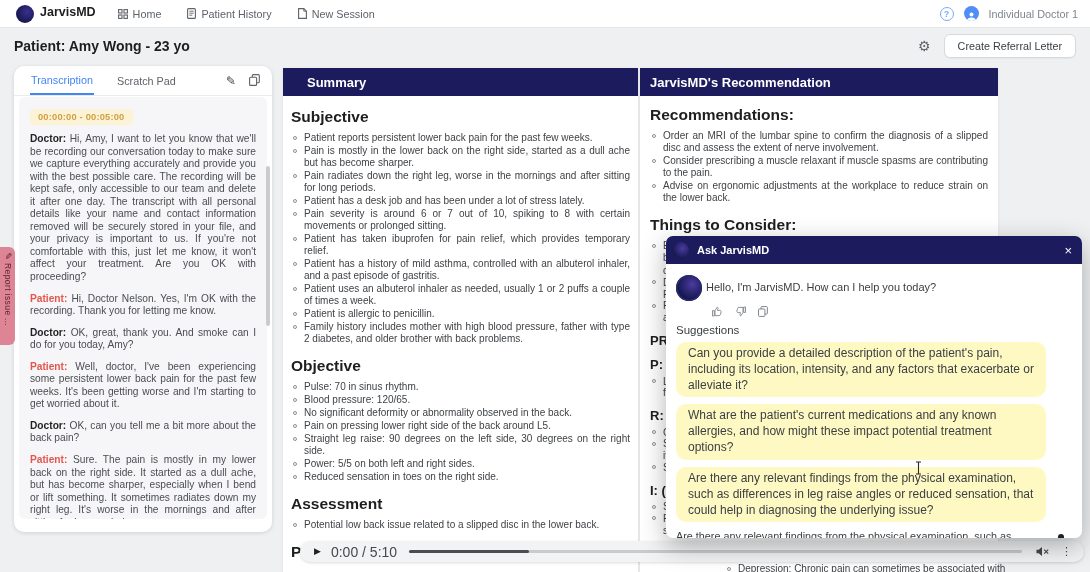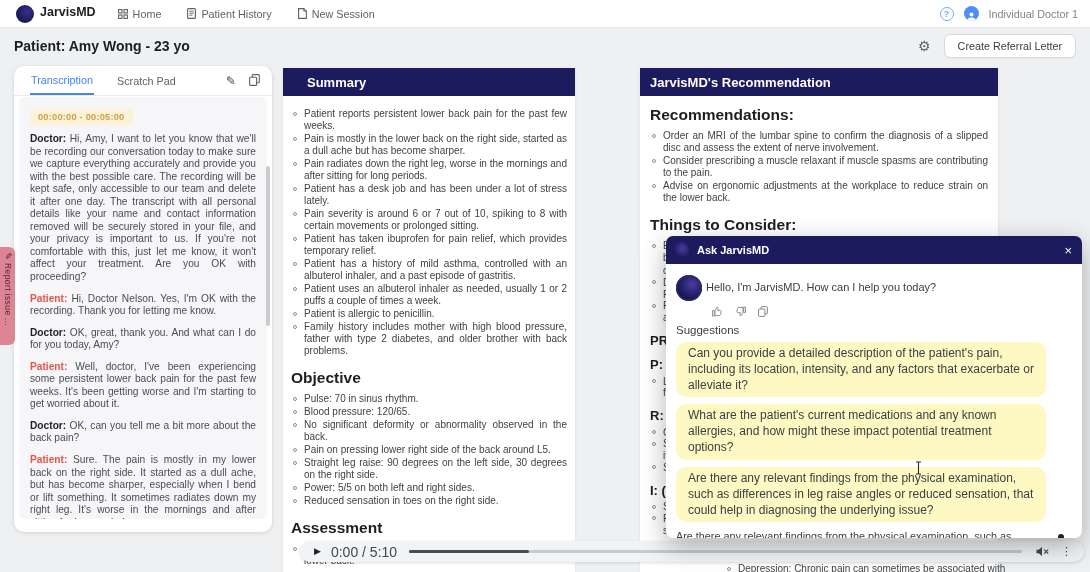--- a/index.html
+++ b/index.html
@@ -67,21 +67,21 @@
     font-size:9.3px; padding:3px 8px; border-radius:4px; margin-bottom:8px; letter-spacing:.2px; }
   .msg { font-size:10.2px; line-height:1.23; color:#4a4d51; text-align:justify; margin-bottom:9px; }
   .speaker { font-weight:700; }
   .speaker.doctor { color:#1f2023; }
   .speaker.patient { color:#e2574d; }
   .t-scrollbar { position:absolute; right:2px; top:100px; width:4px; height:160px;
     background:#c9cbcd; border-radius:2px; }
 
   
   .panel { position:absolute; top:68px; background:#fff; height:504px; box-shadow:0 1px 3px rgba(0,0,0,.08); }
-  .summary-panel { left:283px; width:292px; }
+  .summary-panel { left:283px; width:355px; }
   .rec-panel { left:640px; width:358px; }
   .panel-header { height:28px; background:#1b1b5e; color:#fff; font-weight:700;
     font-size:13px; display:flex; align-items:center; }
   .summary-panel .panel-header { padding-left:24px; }
   .rec-panel .panel-header { padding-left:10px; }
   .panel-body { padding:12px 8px 0 8px; }
   .rec-panel .panel-body { padding:10px 10px 0 10px; }
   .sec-h { font-size:15.5px; font-weight:700; color:#1d1e20; margin:12px 0 6px; }
   .sec-h.first { margin-top:0; }
   ul.blist { list-style:none; }
@@ -216,35 +216,36 @@
           </svg></span>
     </span>
   </div>
   <div class="t-body">
     <div><span class="stamp">00:00:00 - 00:05:00</span></div>
 
       <p class="msg"><span class="speaker doctor">Doctor:</span> <span>Hi, Amy, I want to let you know that we'll be recording our conversation today to make sure we capture everything accurately and provide you with the best possible care. The recording will be kept safe, only accessible to our team and delete it after one day. The transcript with all personal details like your name and contact information removed will be securely stored in your file, and your privacy is important to us. If you're not comfortable with this, just let me know, it won't affect your treatment. Are you OK with proceeding?</span></p>
 
       <p class="msg"><span class="speaker patient">Patient:</span> <span>Hi, Doctor Nelson. Yes, I'm OK with the recording. Thank you for letting me know.</span></p>
 
-      <p class="msg"><span class="speaker doctor">Doctor:</span> <span>OK, great, thank you. And what can I do for you today, Amy?</span></p>
+      <p class="msg"><span class="speaker doctor">Doctor:</span> <span>OK, great, thank you. And smoke can I do for you today, Amy?</span></p>
 
       <p class="msg"><span class="speaker patient">Patient:</span> <span>Well, doctor, I've been experiencing some persistent lower back pain for the past few weeks. It's been getting worse and I'm starting to get worried about it.</span></p>
 
       <p class="msg"><span class="speaker doctor">Doctor:</span> <span>OK, can you tell me a bit more about the back pain?</span></p>
 
       <p class="msg"><span class="speaker patient">Patient:</span> <span>Sure. The pain is mostly in my lower back on the right side. It started as a dull ache, but has become sharper, especially when I bend or lift something. It sometimes radiates down my right leg. It's worse in the mornings and after sitting for long periods.</span></p>
 
     </div>
   <div class="t-scrollbar"></div>
 </div>
 
 <div class="panel summary-panel">
   <div class="panel-header">Summary</div>
   <div class="panel-body">
+    <div class="sec-h first">Subjective</div>
     <ul class="blist">
 
     <li><span class="mk"></span><span>Patient reports persistent lower back pain for the past few weeks.</span></li>
         <li><span class="mk"></span><span>Pain is mostly in the lower back on the right side, started as a dull ache but has become sharper.</span></li>
         <li><span class="mk"></span><span>Pain radiates down the right leg, worse in the mornings and after sitting for long periods.</span></li>
         <li><span class="mk"></span><span>Patient has a desk job and has been under a lot of stress lately.</span></li>
         <li><span class="mk"></span><span>Pain severity is around 6 or 7 out of 10, spiking to 8 with certain movements or prolonged sitting.</span></li>
         <li><span class="mk"></span><span>Patient has taken ibuprofen for pain relief, which provides temporary relief.</span></li>
         <li><span class="mk"></span><span>Patient has a history of mild asthma, controlled with an albuterol inhaler, and a past episode of gastritis.</span></li>
         <li><span class="mk"></span><span>Patient uses an albuterol inhaler as needed, usually 1 or 2 puffs a couple of times a week.</span></li>

